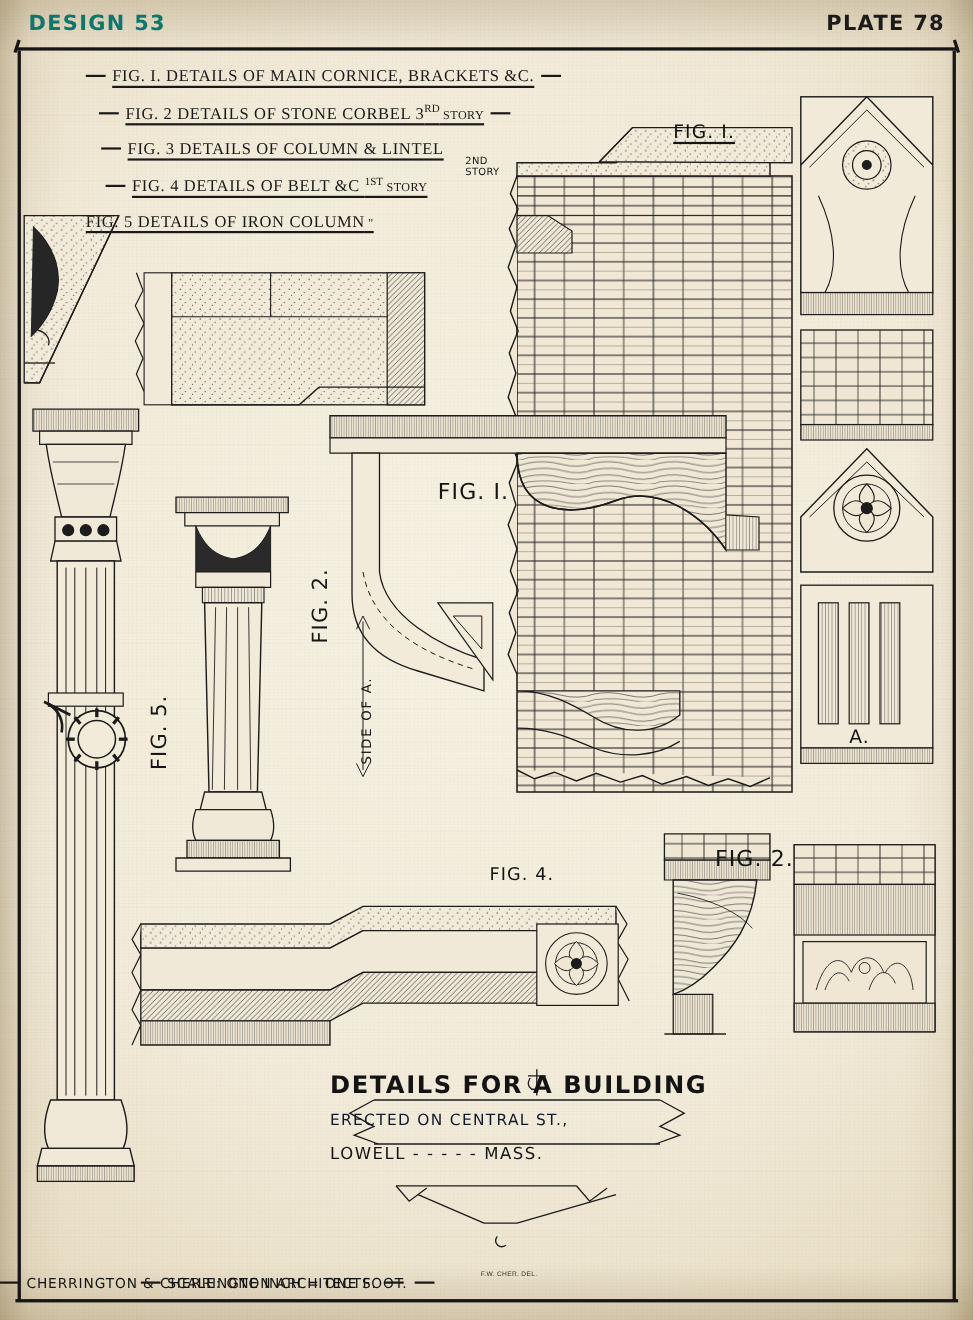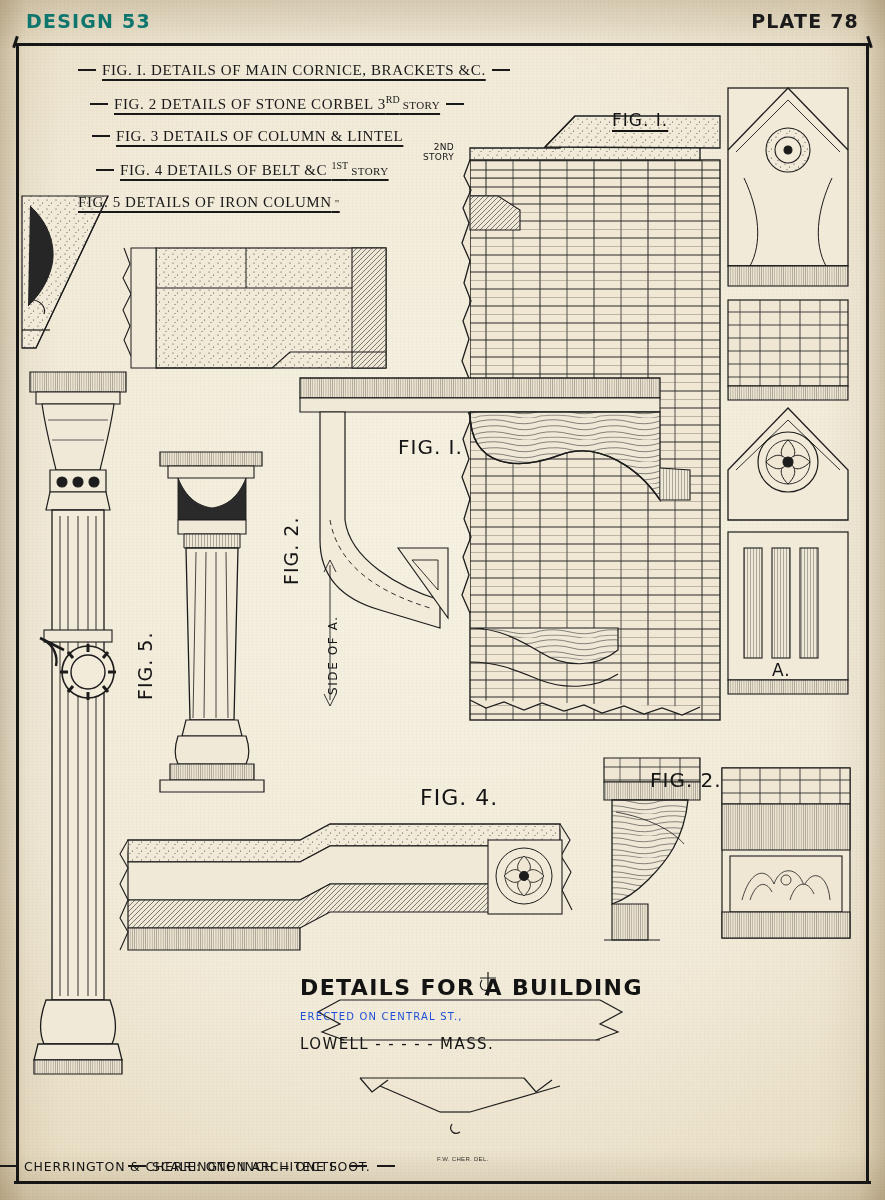--- a/index.html
+++ b/index.html
@@ -78,21 +78,21 @@
   .figtag.u{text-decoration:underline;text-underline-offset:4px;text-decoration-thickness:1.5px;}
   .rot90{transform:rotate(-90deg);transform-origin:left top;}
 
   
   .cartouche{position:absolute;left:300px;top:975px;width:380px;text-align:left;}
   .title-main{
     font-family:"DejaVu Sans", sans-serif;font-weight:bold;
     font-size:22px;letter-spacing:1.4px;color:#131313;
   }
   .title-sub{
-    font-family:"DejaVu Sans", sans-serif;font-size:10px;letter-spacing:1.2px;color:#1d4ed8;margin-top:11px;
+    font-family:"DejaVu Sans", sans-serif;font-size:14px;letter-spacing:1.2px;color:#0f172a;margin-top:11px;
   }
   .title-city{
     font-family:"DejaVu Sans", sans-serif;font-size:15px;letter-spacing:1.4px;color:#131313;margin-top:13px;
   }
   .footline{
     position:absolute;bottom:26px;left:0;right:0;
     font-family:"DejaVu Sans", sans-serif;font-size:12.5px;letter-spacing:.8px;color:#141414;
   }
   .foot-left{position:absolute;left:128px;bottom:26px;}
   .foot-right{position:absolute;right:40px;bottom:26px;}
@@ -395,30 +395,30 @@
     <span class="dash"></span><span>FIG. 3 DETAILS OF COLUMN &amp; LINTEL</span>
   </div>
   <div class="leg-line" style="margin-left:18px">
     <span class="dash"></span><span>FIG. 4 DETAILS OF BELT &amp;C </span><span class="sm">1ST</span><span class="sm2"> STORY</span>
   </div>
   <div class="leg-line" style="">
     <span>FIG. 5 DETAILS OF IRON COLUMN</span><span class="sm2">  "</span>
   </div>
 </div>
 
-<div class="figtag" style="left:423px;top:142px;font-size:9px;letter-spacing:.3px;line-height:10px;text-align:right;">
+<div class="figtag" style="left:423px;top:142px;font-size:9px;letter-spacing:.3px;line-height:10px;text-align:left;">
   <span>2ND</span><br><span>STORY</span>
 </div>
 
 <div class="figtag u" style="left:612px;top:110px;">FIG. I.</div>
 <div class="figtag" style="left:398px;top:435px;font-size:20px;">FIG. I.</div>
 <div class="figtag rot90" style="left:280px;top:585px;font-size:19px;">FIG. 2.</div>
 <div class="figtag rot90" style="left:134px;top:700px;font-size:19px;">FIG. 5.</div>
 <div class="figtag rot90" style="left:326px;top:695px;font-size:12px;letter-spacing:1.6px;">SIDE OF A.</div>
-<div class="figtag" style="left:420px;top:785px;font-size:22px;">FIG. 4.</div>
+<div class="figtag" style="left:445px;top:785px;font-size:16px;">FIG. 4.</div>
 <div class="figtag" style="left:650px;top:768px;font-size:20px;">FIG. 2.</div>
 <div class="figtag" style="left:772px;top:660px;font-size:17px;">A.</div>
 
 <div class="cartouche">
   <div class="title-main">DETAILS FOR A BUILDING</div>
   <div class="title-sub">ERECTED ON CENTRAL ST.,</div>
   <div class="title-city">LOWELL - - - - - MASS.</div>
 </div>
 
 <div class="sig">F.W. CHER. DEL.</div>

